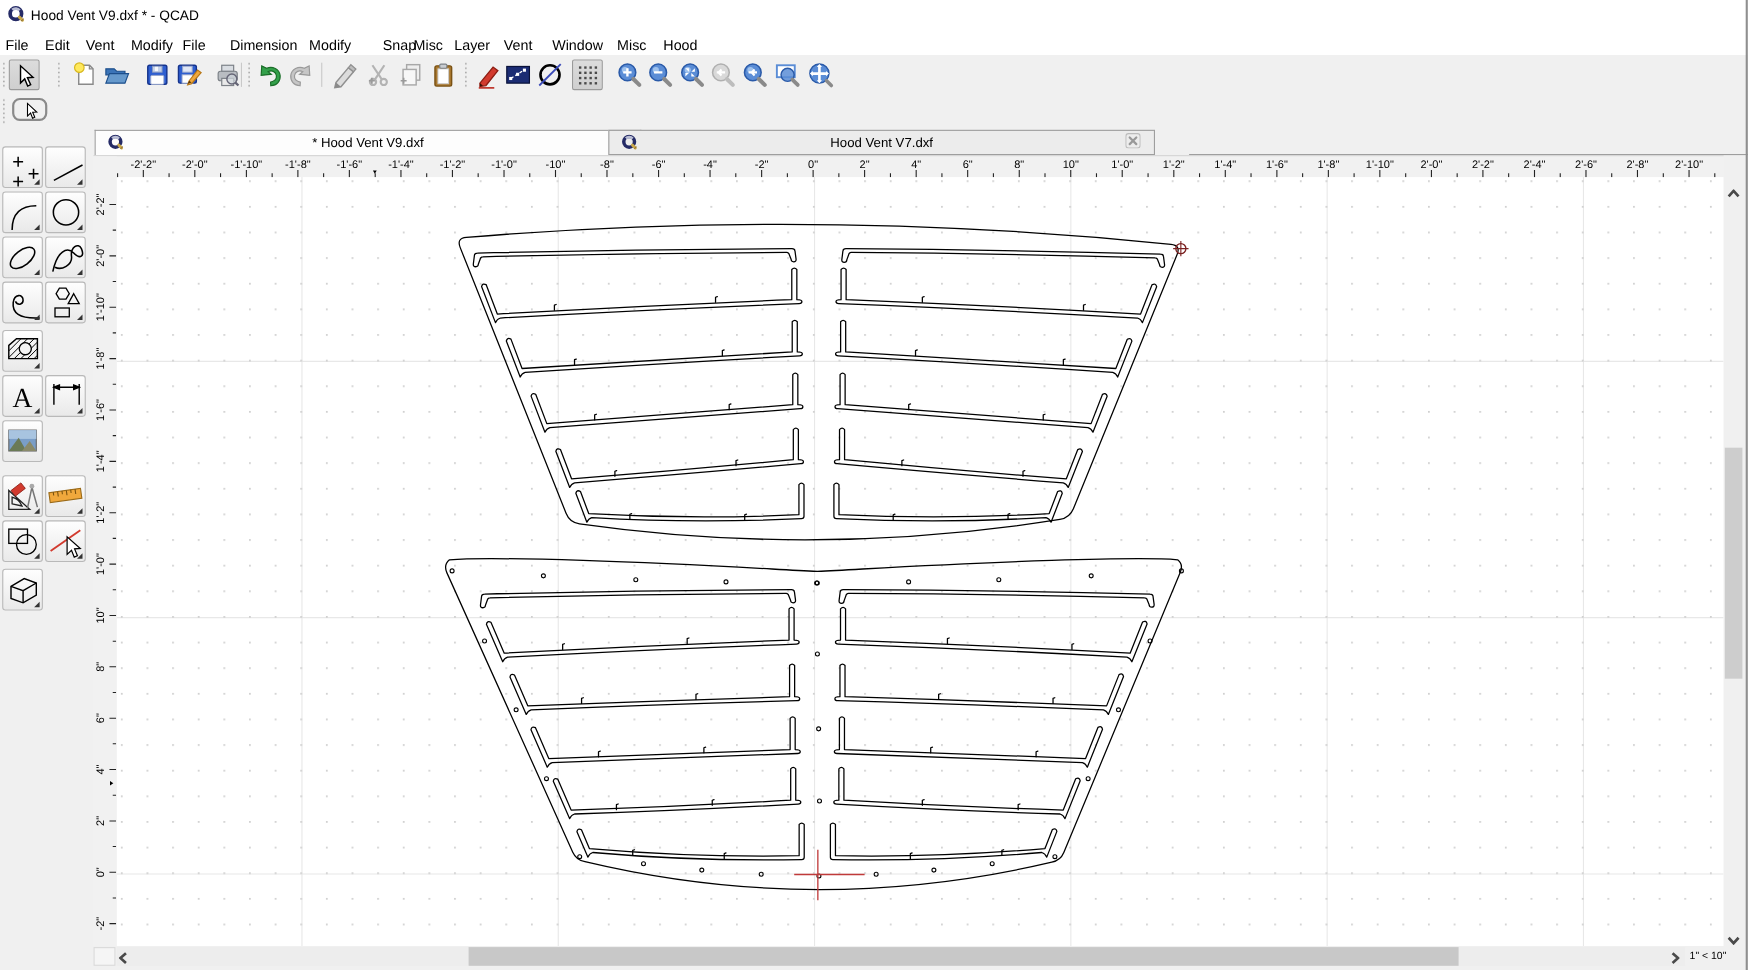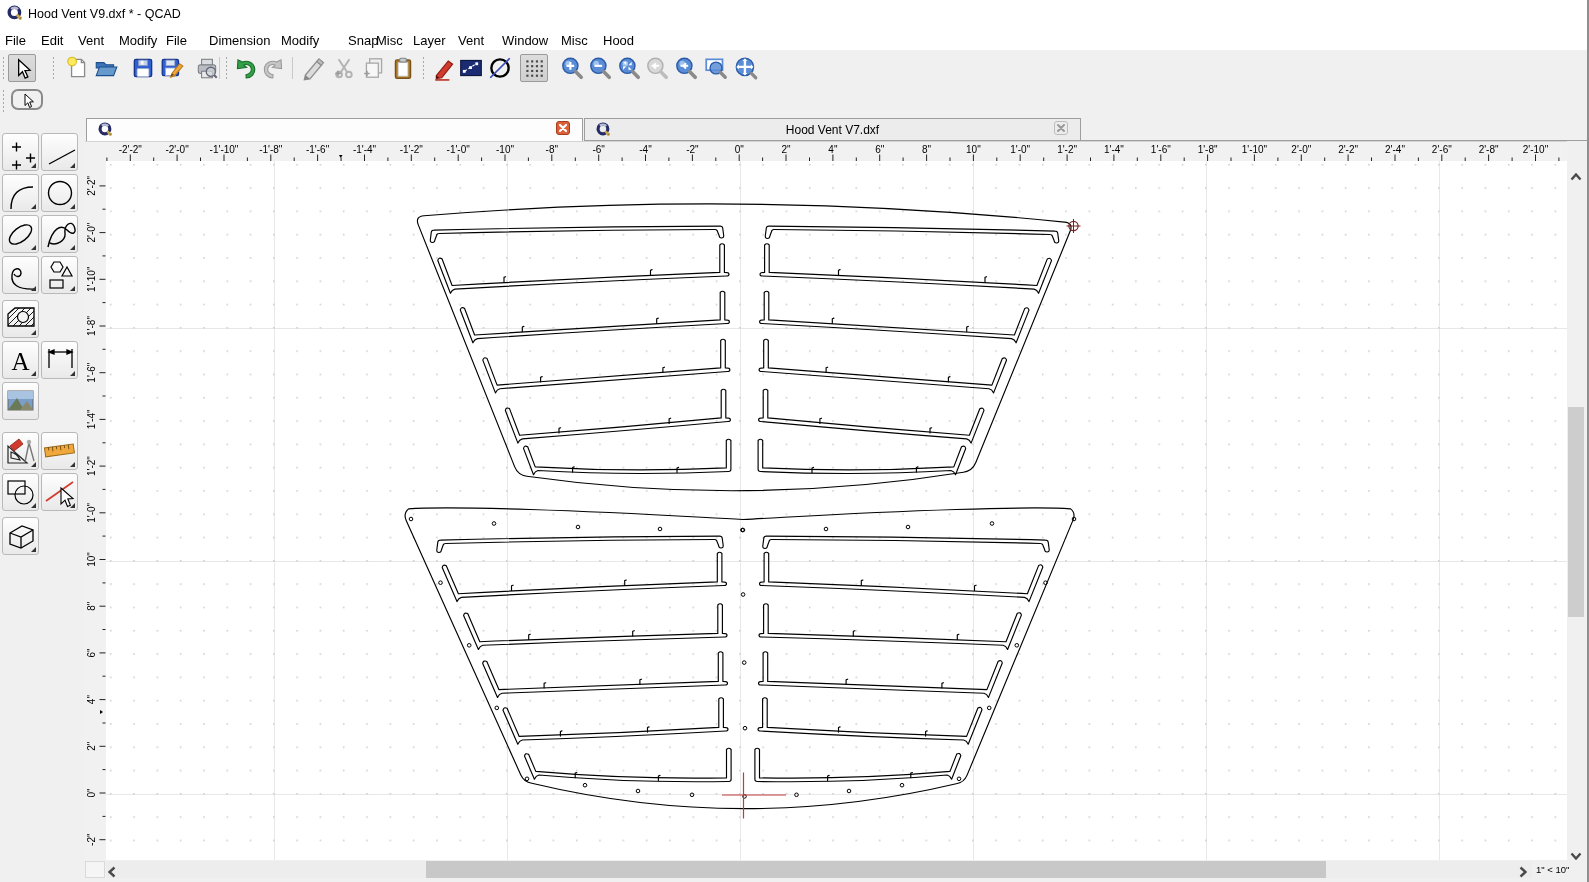--- a/index.html
+++ b/index.html
@@ -269,26 +269,27 @@
       </svg></div>
   </div>
 <div id="tabbar">
   <div class="tab active" style="left:86px; width:497px;">
     <svg class="qicon" width="15" height="15" viewBox="0 0 16 16" xmlns="http://www.w3.org/2000/svg">
         <circle cx="7.4" cy="7.4" r="5.2" fill="none" stroke="#252b66" stroke-width="3.4"></circle>
         <path d="M4.2,4.0 A4.6,4.6 0 0 1 10.8,4.4" fill="none" stroke="#b9bdd4" stroke-width="2.6"></path>
         <path d="M10.6,10.6 L13.4,13.4" stroke="#c9a84c" stroke-width="2.8" stroke-linecap="round"></path>
         <path d="M12.2,13.8 a2,2 0 0 0 2,-2" fill="none" stroke="#8a6d2f" stroke-width="0.9"></path>
       </svg>
+    <span class="lbl">* Hood Vent V9.dxf</span>
     <svg width="14" height="14" viewBox="0 0 14 14" style="position:absolute;left:469px;top:2px" xmlns="http://www.w3.org/2000/svg">
         <rect x="0.5" y="0.5" width="13" height="13" rx="2.5" fill="#dd5f38" stroke="#a83c1a"></rect>
         <path d="M4,4 L10,10 M10,4 L4,10" stroke="#fff" stroke-width="2.2" stroke-linecap="round"></path>
       </svg>
   </div>
-  <div class="tab inactive" style="left:584px; width:497px;text-decoration:underline;">
+  <div class="tab inactive" style="left:553px; width:497px;text-decoration:underline;">
     <svg class="qicon" width="15" height="15" viewBox="0 0 16 16" xmlns="http://www.w3.org/2000/svg">
         <circle cx="7.4" cy="7.4" r="5.2" fill="none" stroke="#252b66" stroke-width="3.4"></circle>
         <path d="M4.2,4.0 A4.6,4.6 0 0 1 10.8,4.4" fill="none" stroke="#b9bdd4" stroke-width="2.6"></path>
         <path d="M10.6,10.6 L13.4,13.4" stroke="#c9a84c" stroke-width="2.8" stroke-linecap="round"></path>
         <path d="M12.2,13.8 a2,2 0 0 0 2,-2" fill="none" stroke="#8a6d2f" stroke-width="0.9"></path>
       </svg>
     <span class="lbl">Hood Vent V7.dxf</span>
     <svg width="14" height="14" viewBox="0 0 14 14" style="position:absolute;left:469px;top:2px" xmlns="http://www.w3.org/2000/svg">
         <rect x="0.5" y="0.5" width="13" height="13" rx="2.5" fill="#ececec" stroke="#bbb"></rect>
         <path d="M4,4 L10,10 M10,4 L4,10" stroke="#999" stroke-width="2" stroke-linecap="round"></path>

